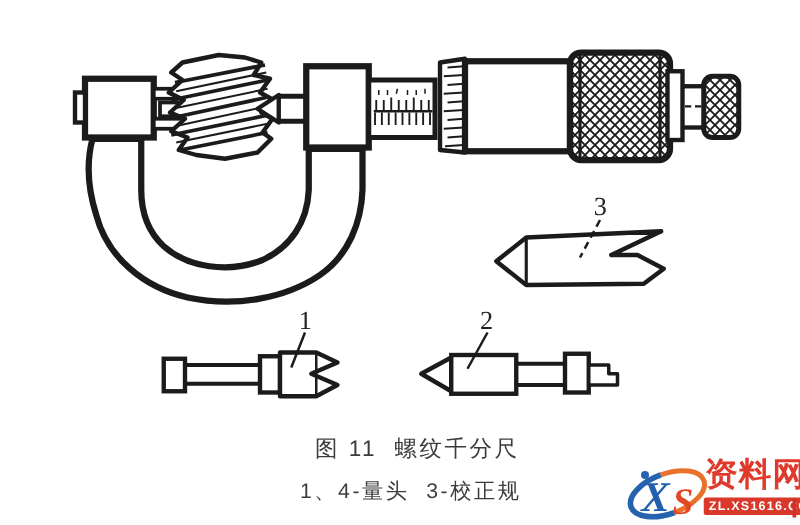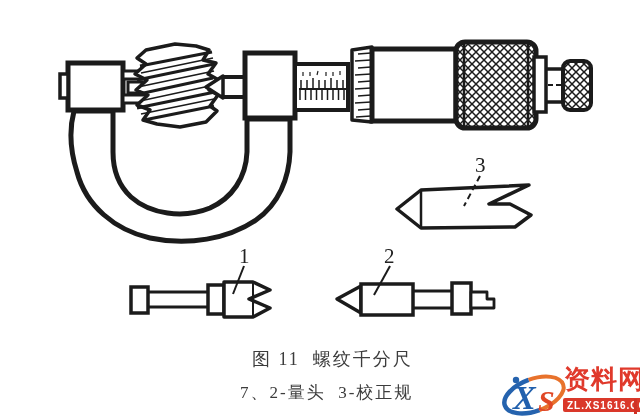--- a/index.html
+++ b/index.html
@@ -7,21 +7,21 @@
     width:640px; height:420px;
     background:#ffffff;
     position:relative;
     overflow:hidden;
     font-family:"Liberation Sans", sans-serif;
   }
   .fig-svg { position:absolute; left:0; top:0; }
   .caption {
     position:absolute;
     color:#3c3c3c;
-    font-family:Liberation Serif, serif;
+    font-family:Liberation Sans, sans-serif;
     white-space:pre;
     letter-spacing:2px;
   }
   .caption.main { left:252px; top:347px; font-size:18px; }
   .caption.legend { left:240px; top:381px; font-size:17px; }
   .watermark { position:absolute; left:498px; top:362px; width:142px; height:58px; }
   .wm-name {
     position:absolute; left:66px; top:0px;
     font-size:26px; font-weight:bold; color:#e0392b;
     letter-spacing:1px; white-space:nowrap;
@@ -176,21 +176,21 @@
     <rect x="361" y="284" width="52" height="31" fill="#ffffff" stroke="#1b1b1b" stroke-width="3.5"></rect>
     <path d="M 413 291 L 452 291 M 413 308 L 452 308" stroke="#1b1b1b" stroke-width="3.2"></path>
     <rect x="452" y="283" width="19" height="31" fill="#ffffff" stroke="#1b1b1b" stroke-width="3.5"></rect>
     <path d="M 471 292 L 487 292 L 487 299 L 494 299 L 494 308 L 471 308 Z" fill="#ffffff" stroke="#1b1b1b" stroke-width="2.8" stroke-linejoin="round"></path>
   </g>
   <path d="M 390 266 L 374 295" stroke="#1b1b1b" stroke-width="2" fill="none"></path>
   <text x="384" y="263" font-family="Liberation Serif, serif" font-size="21" fill="#222222">2</text>
 </svg>
 
 <div class="caption main">图 11  螺纹千分尺</div>
-<div class="caption legend">7、2-量头  3-校正规</div>
+<div class="caption legend">1、4-量头  3-校正规</div>
 
 <div class="watermark">
   <svg width="142" height="58">
     <g transform="rotate(-20 36 33)" fill="none">
       <path d="M 36 17 A 31 16 0 0 1 67 33 A 31 16 0 0 1 36 49" stroke="#e8722c" stroke-width="4"></path>
       <path d="M 36 49 A 31 16 0 0 1 5 33 A 31 16 0 0 1 36 17" stroke="#2563ae" stroke-width="4.5"></path>
     </g>
     <circle cx="18" cy="18" r="3.2" fill="#2563ae"></circle>
     <text x="15" y="47" font-family="Liberation Serif, serif" font-size="34" font-style="italic" font-weight="bold" fill="#2160ad">X</text>
     <text x="40" y="49" font-family="Liberation Serif, serif" font-size="30" font-style="italic" font-weight="bold" fill="#e04726">S</text>

